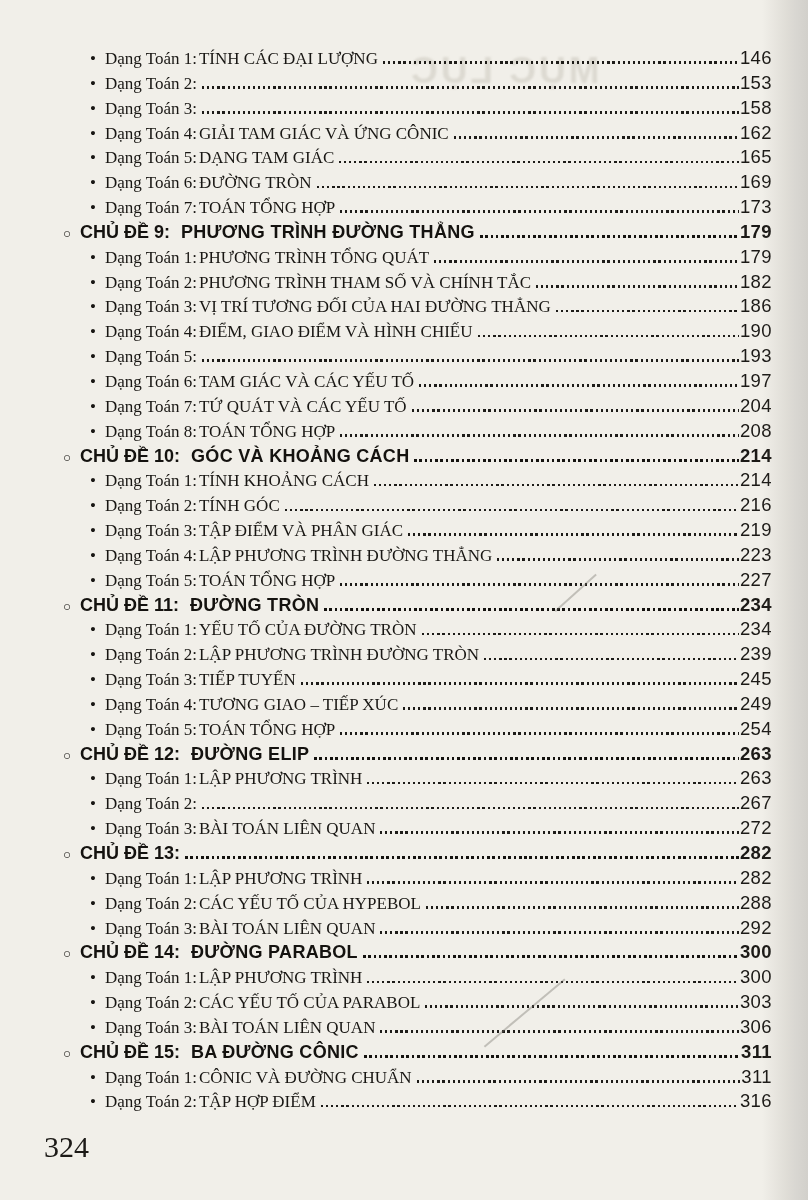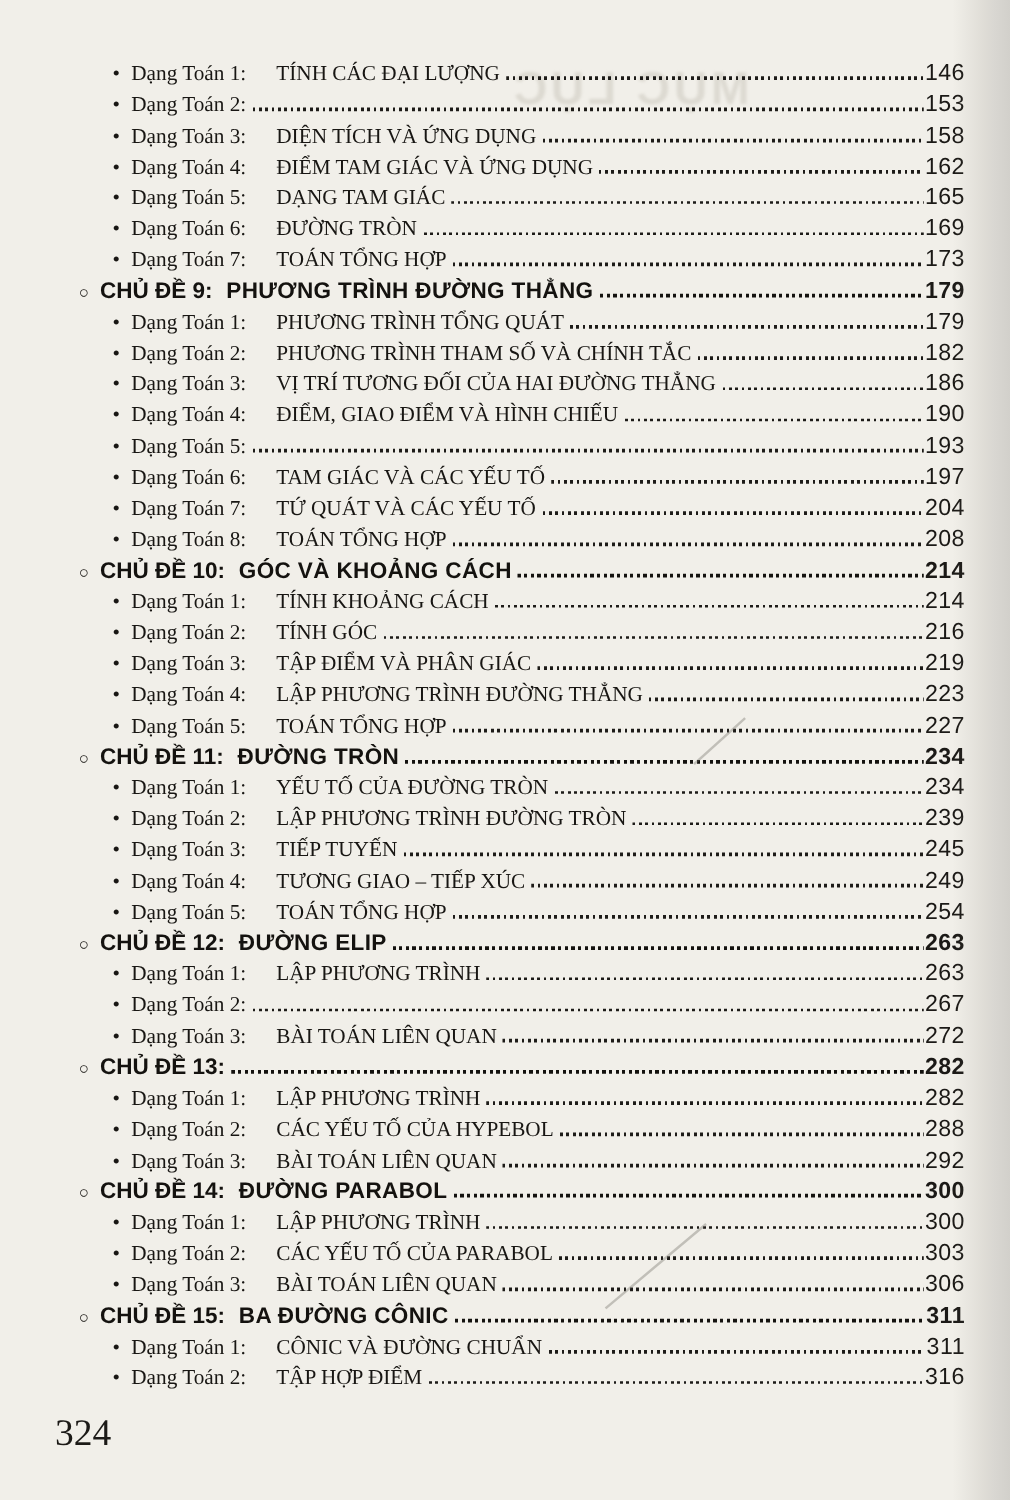--- a/index.html
+++ b/index.html
@@ -47,21 +47,21 @@
   .row-topic{
     padding-left:63px;
     font-family:"Liberation Sans", sans-serif;
     font-weight:700;font-size:18px;
     color:#14120f;
   }
   .marker{display:inline-block;text-align:left;}
   .row-item .marker{width:15px;font-size:17px;}
   .row-topic .marker{width:17px;font-size:13.5px;font-weight:700;}
   .prefix{}
-  .title{margin-left:24px;}
+  .title{margin-left:2px;}
   .row-topic .title{margin-left:11px;letter-spacing:.3px;}
   .dots{
     flex:1 1 auto;min-width:10px;height:2.7px;
     margin:0 1px 0 5px;
     background-image:repeating-linear-gradient(to right,#1d1b18 0 2.2px,transparent 2.2px 5.1px);
   }
   .row-topic .dots{
     height:3px;
     background-image:repeating-linear-gradient(to right,#14120f 0 2.6px,transparent 2.6px 5.3px);
   }
@@ -94,28 +94,27 @@
   </div>
       <div class="row row-item">
     <span class="marker">•</span>
         <span class="prefix">Dạng Toán 2:</span>
     <span class="dots"></span>
     <span class="page-num">153</span>
   </div>
       <div class="row row-item">
     <span class="marker">•</span>
         <span class="prefix">Dạng Toán 3:</span>
-        <span class="title">DIỆN TÍCH VÀ ỨNG DỤNG</span>
     <span class="dots"></span>
     <span class="page-num">158</span>
   </div>
       <div class="row row-item">
     <span class="marker">•</span>
         <span class="prefix">Dạng Toán 4:</span>
-        <span class="title">ĐIỂM TAM GIÁC VÀ ỨNG DỤNG</span>
+        <span class="title">GIẢI TAM GIÁC VÀ ỨNG CÔNIC</span>
     <span class="dots"></span>
     <span class="page-num">162</span>
   </div>
       <div class="row row-item">
     <span class="marker">•</span>
         <span class="prefix">Dạng Toán 5:</span>
         <span class="title">DẠNG TAM GIÁC</span>
     <span class="dots"></span>
     <span class="page-num">165</span>
   </div>

